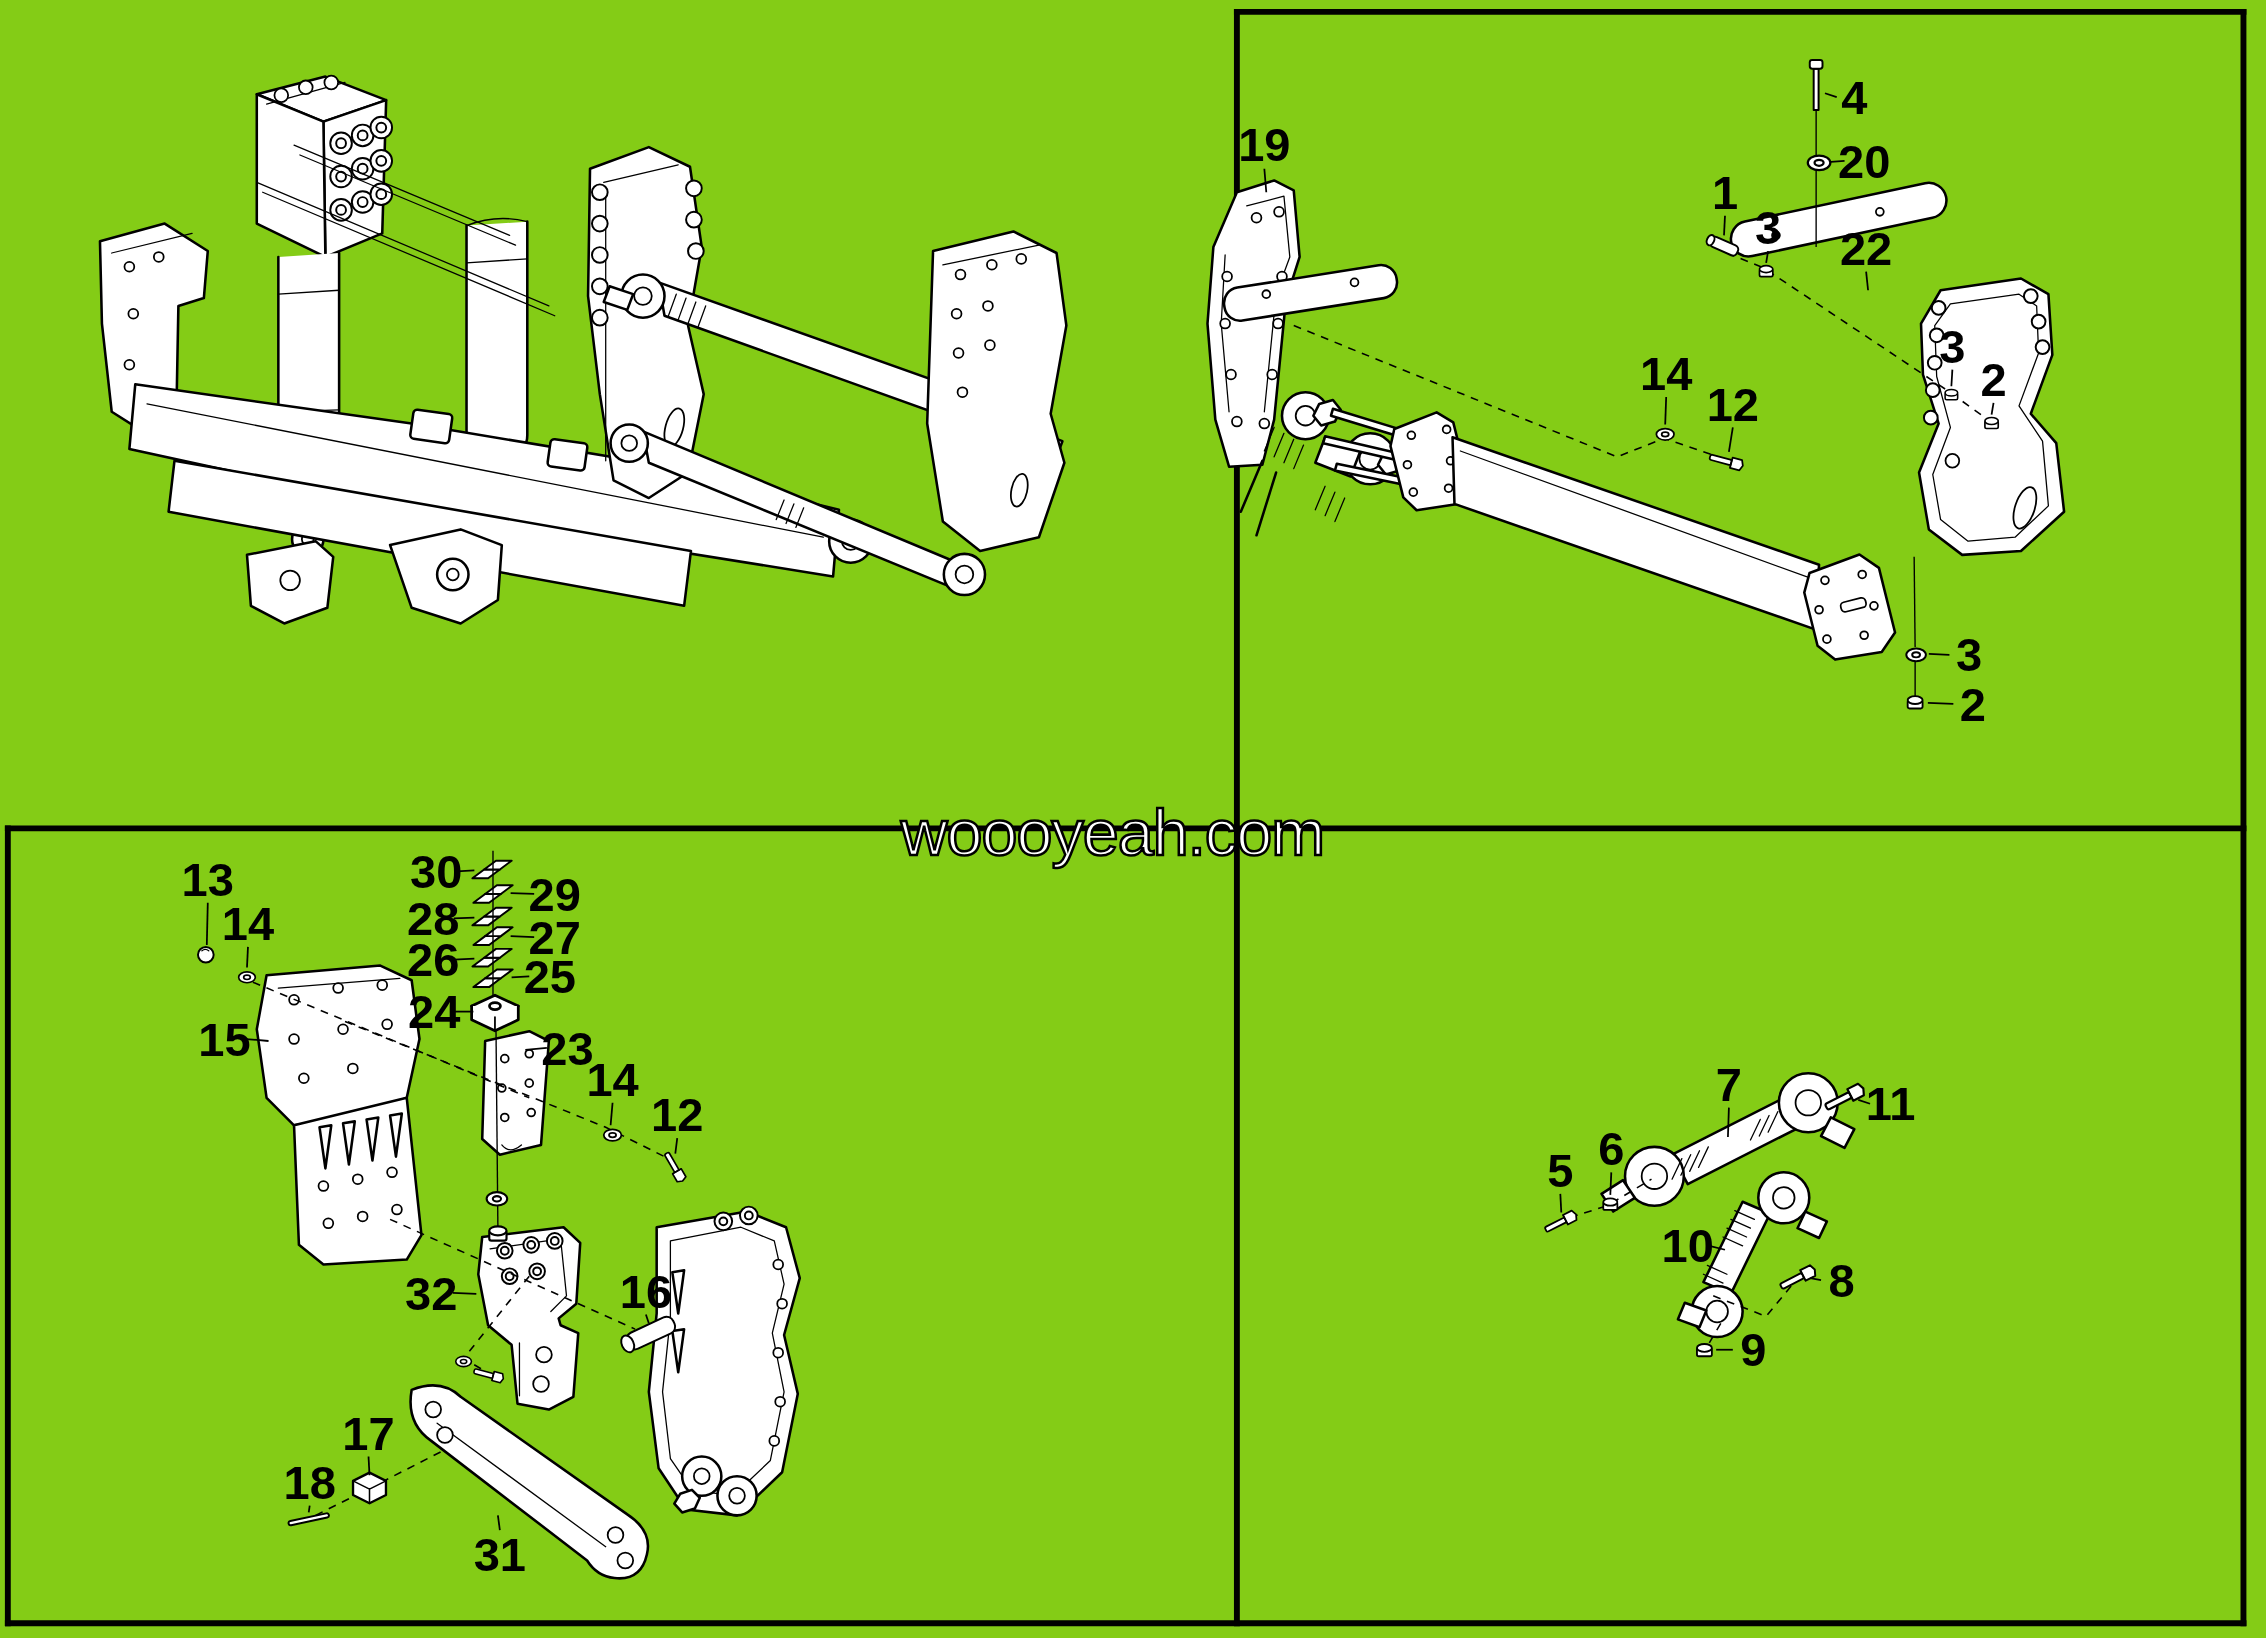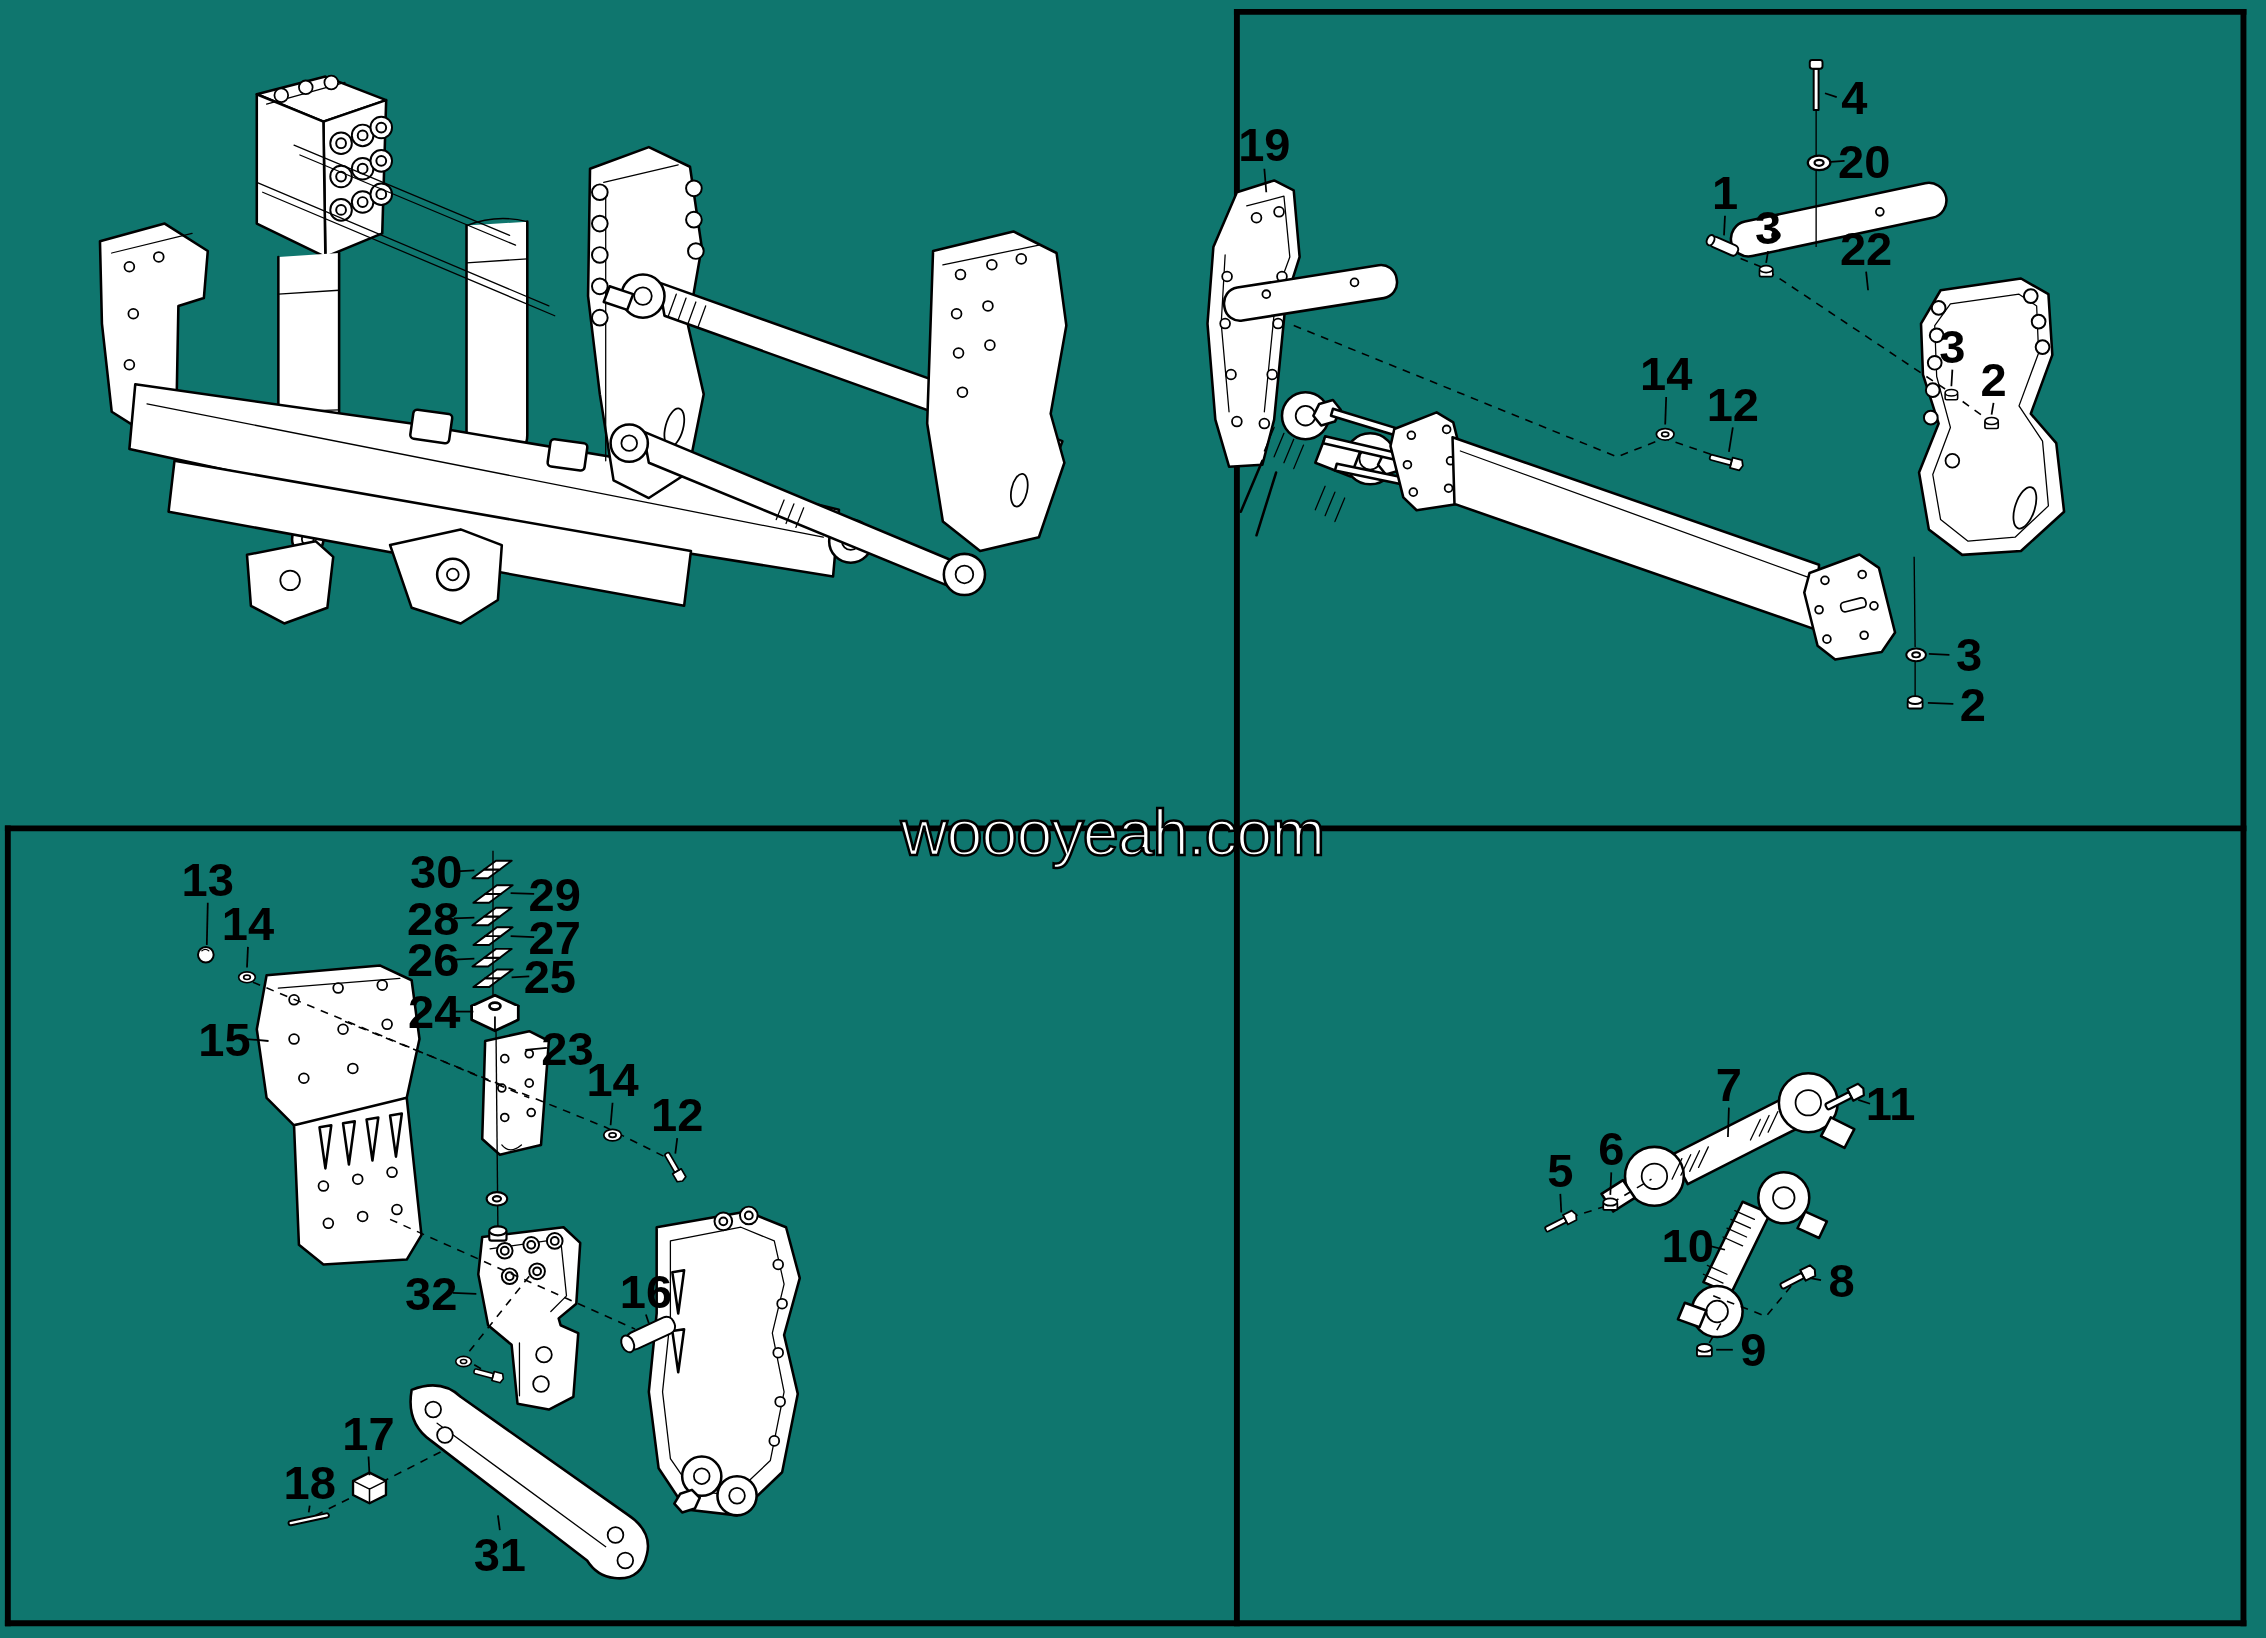--- a/index.html
+++ b/index.html
@@ -1,16 +1,16 @@
 <!DOCTYPE html>
 <html><head>
 <meta charset="utf-8">
 <style>
   html,body{margin:0;padding:0;background:#ffffff;}
-  .stage{position:relative;width:2266px;height:1639px;background:#0f766e;overflow:hidden;
+  .stage{position:relative;width:2266px;height:1639px;background:#84cc16;overflow:hidden;
          font-family:"Liberation Sans",sans-serif;}
   svg{position:absolute;left:0;top:0;}
   .border-line{stroke:#000;stroke-width:6;fill:none;stroke-linecap:square;}
   .part{fill:#fff;stroke:#000;stroke-width:2.6;stroke-linejoin:round;stroke-linecap:round;}
   .part-thin{fill:none;stroke:#000;stroke-width:1.3;stroke-linejoin:round;stroke-linecap:round;}
   .hole{fill:#fff;stroke:#000;stroke-width:1.8;}
   .hw{fill:#fff;stroke:#000;stroke-width:2;stroke-linejoin:round;stroke-linecap:round;}
   .leader{stroke:#000;stroke-width:1.8;fill:none;}
   .dash{stroke:#000;stroke-width:1.6;fill:none;stroke-dasharray:8 7;}
   .cline{stroke:#000;stroke-width:1.4;fill:none;}

